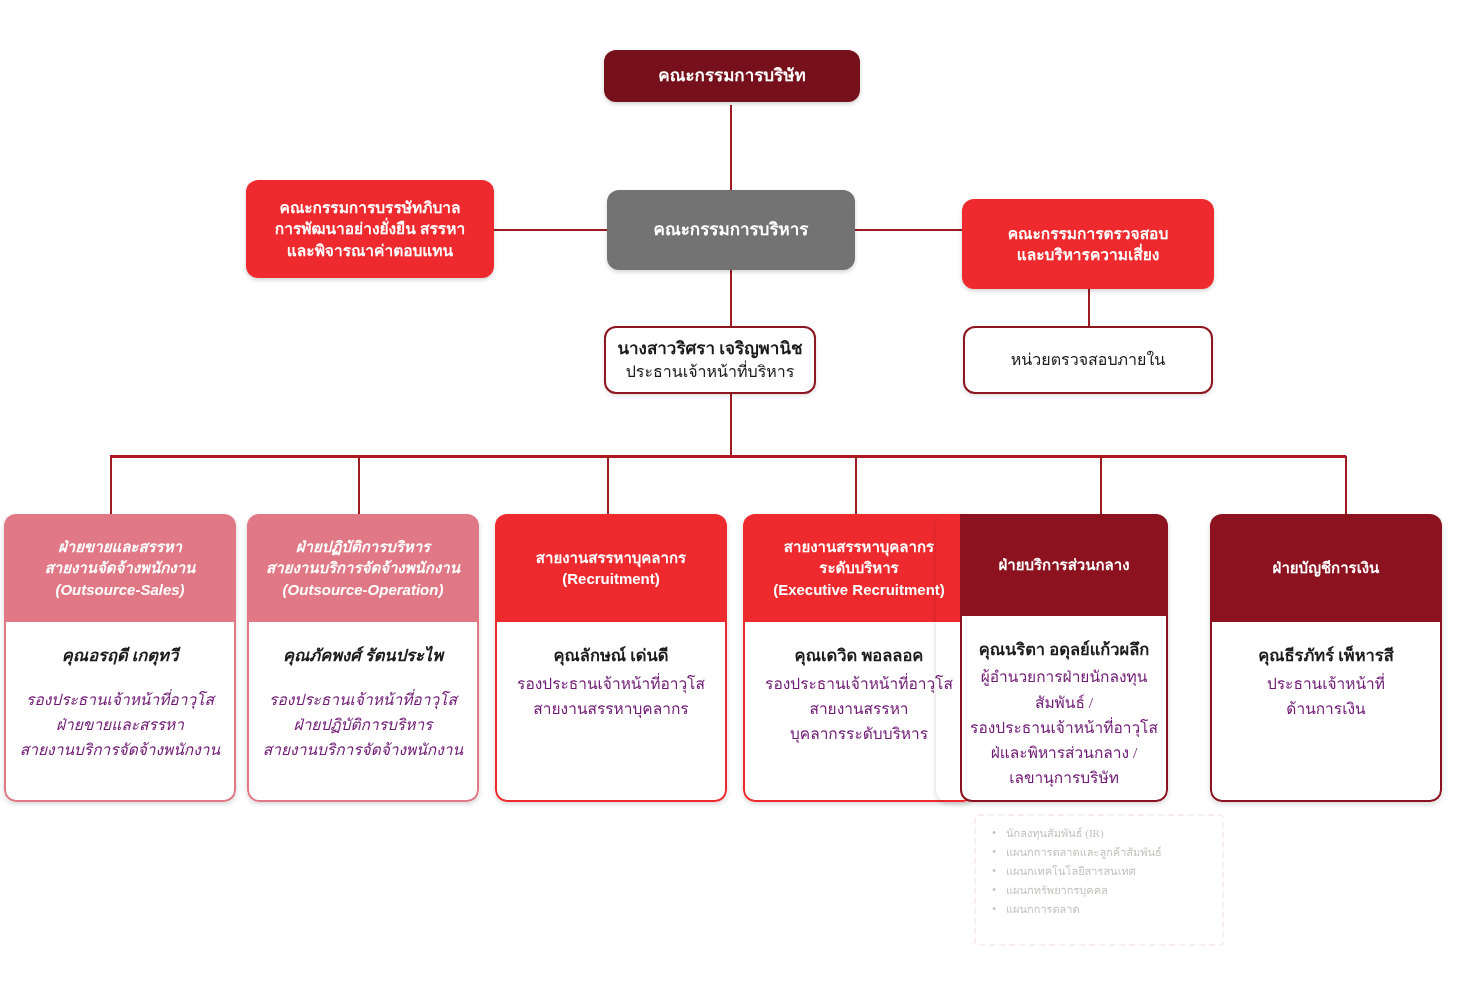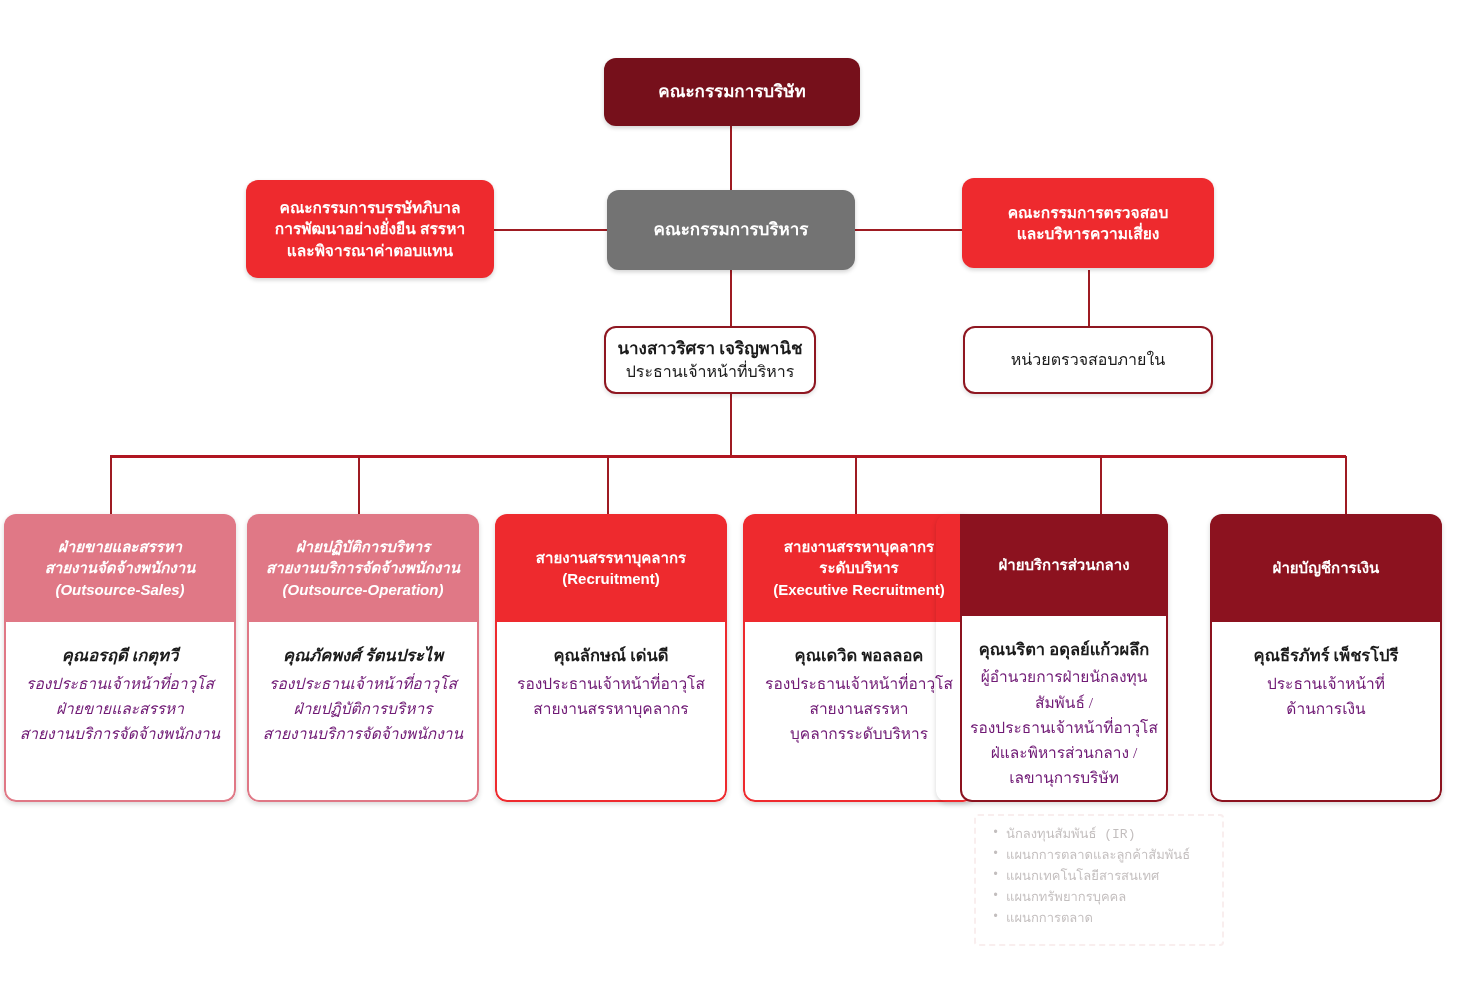--- a/index.html
+++ b/index.html
@@ -123,21 +123,21 @@
   }
   .dept .body .p-role {
     font-family: "Liberation Serif", "DejaVu Serif", serif;
     font-size: 15.5px;
     color: #701a75;
     line-height: 1.62;
   }
 
   .dept.tint-pink  { outline: 0; }
   .dept.tint-pink  .head { background: #E07886; }
-  .dept.tint-pink  .body { border: 2px solid #E07886; border-top: 0; border-radius: 0 0 12px 12px; }
+  .dept.tint-pink  .body { border: 2px solid #E07886; border-top: 0; border-radius: 0 0 12px 12px; gap: 16px; }
   .dept.tint-pink  { border: 0; font-style: italic; }
 
   .dept.tint-red   .head { background: #EE2A2E; }
   .dept.tint-red   .body { border: 2px solid #EE2A2E; border-top: 0; border-radius: 0 0 12px 12px; }
 
   .dept.tint-maroon .head { background: #8C121F; }
   .dept.tint-maroon .body { border: 2px solid #8C121F; border-top: 0; border-radius: 0 0 12px 12px; }
 
   
   .sub-list {
@@ -146,22 +146,22 @@
     top: 814px;
     width: 250px;
     height: 132px;
     border: 2px dashed rgba(190, 70, 70, 0.30);
     border-radius: 4px;
     opacity: 0.30;
     padding: 8px 6px 6px 14px;
   }
   .sub-list ul { list-style: none; }
   .sub-list li {
-    font-family: Liberation Mono, monospace;
-    font-size: 13px;
+    font-family: Liberation Serif, serif;
+    font-size: 11px;
     color: #3a2a2a;
     line-height: 1.0;
     padding: 4px 0 4px 16px;
     position: relative;
     white-space: nowrap;
   }
   .sub-list li::before {
     content: "\2022";
     position: absolute;
     left: 2px;
@@ -188,37 +188,37 @@
 
   <div class="line h thick" style="left:110px; top:455px; width:1236px; height:3px;"></div>
 
   <div class="line v" style="left:110px; top:456px; height:58px;"></div>
   <div class="line v" style="left:358px; top:456px; height:58px;"></div>
   <div class="line v" style="left:607px; top:456px; height:58px;"></div>
   <div class="line v" style="left:855px; top:456px; height:58px;"></div>
   <div class="line v" style="left:1100px; top:456px; height:58px;"></div>
   <div class="line v" style="left:1345px; top:456px; height:58px;"></div>
 
-  <div class="box box-board" style="left:604px; top:58px; width:256px; height:68px;">
+  <div class="box box-board" style="left:604px; top:50px; width:256px; height:52px;">
     <span class="txt">คณะกรรมการบริษัท</span>
   </div>
 
   <div class="box box-committee" style="left:246px; top:180px; width:248px; height:98px;">
     <span class="txt">
       <span>คณะกรรมการบรรษัทภิบาล</span><br>
       <span>การพัฒนาอย่างยั่งยืน สรรหา</span><br>
       <span>และพิจารณาค่าตอบแทน</span>
     </span>
   </div>
 
   <div class="box box-exec" style="left:607px; top:190px; width:248px; height:80px;">
     <span class="txt">คณะกรรมการบริหาร</span>
   </div>
 
-  <div class="box box-committee" style="left:962px; top:178px; width:252px; height:90px;">
+  <div class="box box-committee" style="left:962px; top:199px; width:252px; height:90px;">
     <span class="txt">
       <span>คณะกรรมการตรวจสอบ</span><br>
       <span>และบริหารความเสี่ยง</span>
     </span>
   </div>
 
   <div class="box-white" style="left:604px; top:326px; width:212px; height:68px;">
     <span class="nm">นางสาวริศรา เจริญพานิช</span>
     <span class="rl">ประธานเจ้าหน้าที่บริหาร</span>
   </div>
@@ -310,21 +310,21 @@
         <span>เลขานุการบริษัท</span>
       </div>
     </div>
   </div>
 
   <div class="dept tint-maroon" style="left:1210px;">
     <div class="head">
       <span>ฝ่ายบัญชีการเงิน</span>
     </div>
     <div class="body">
-      <div class="p-name">คุณธีรภัทร์ เพ็ชรโปรี</div>
+      <div class="p-name">คุณธีรภัทร์ เพ็หารสี</div>
       <div class="p-role">
         <span>ประธานเจ้าหน้าที่</span><br>
         <span>ด้านการเงิน</span>
       </div>
     </div>
   </div>
 
   <div class="sub-list">
     <ul>
       <li>นักลงทุนสัมพันธ์ (IR)</li>

